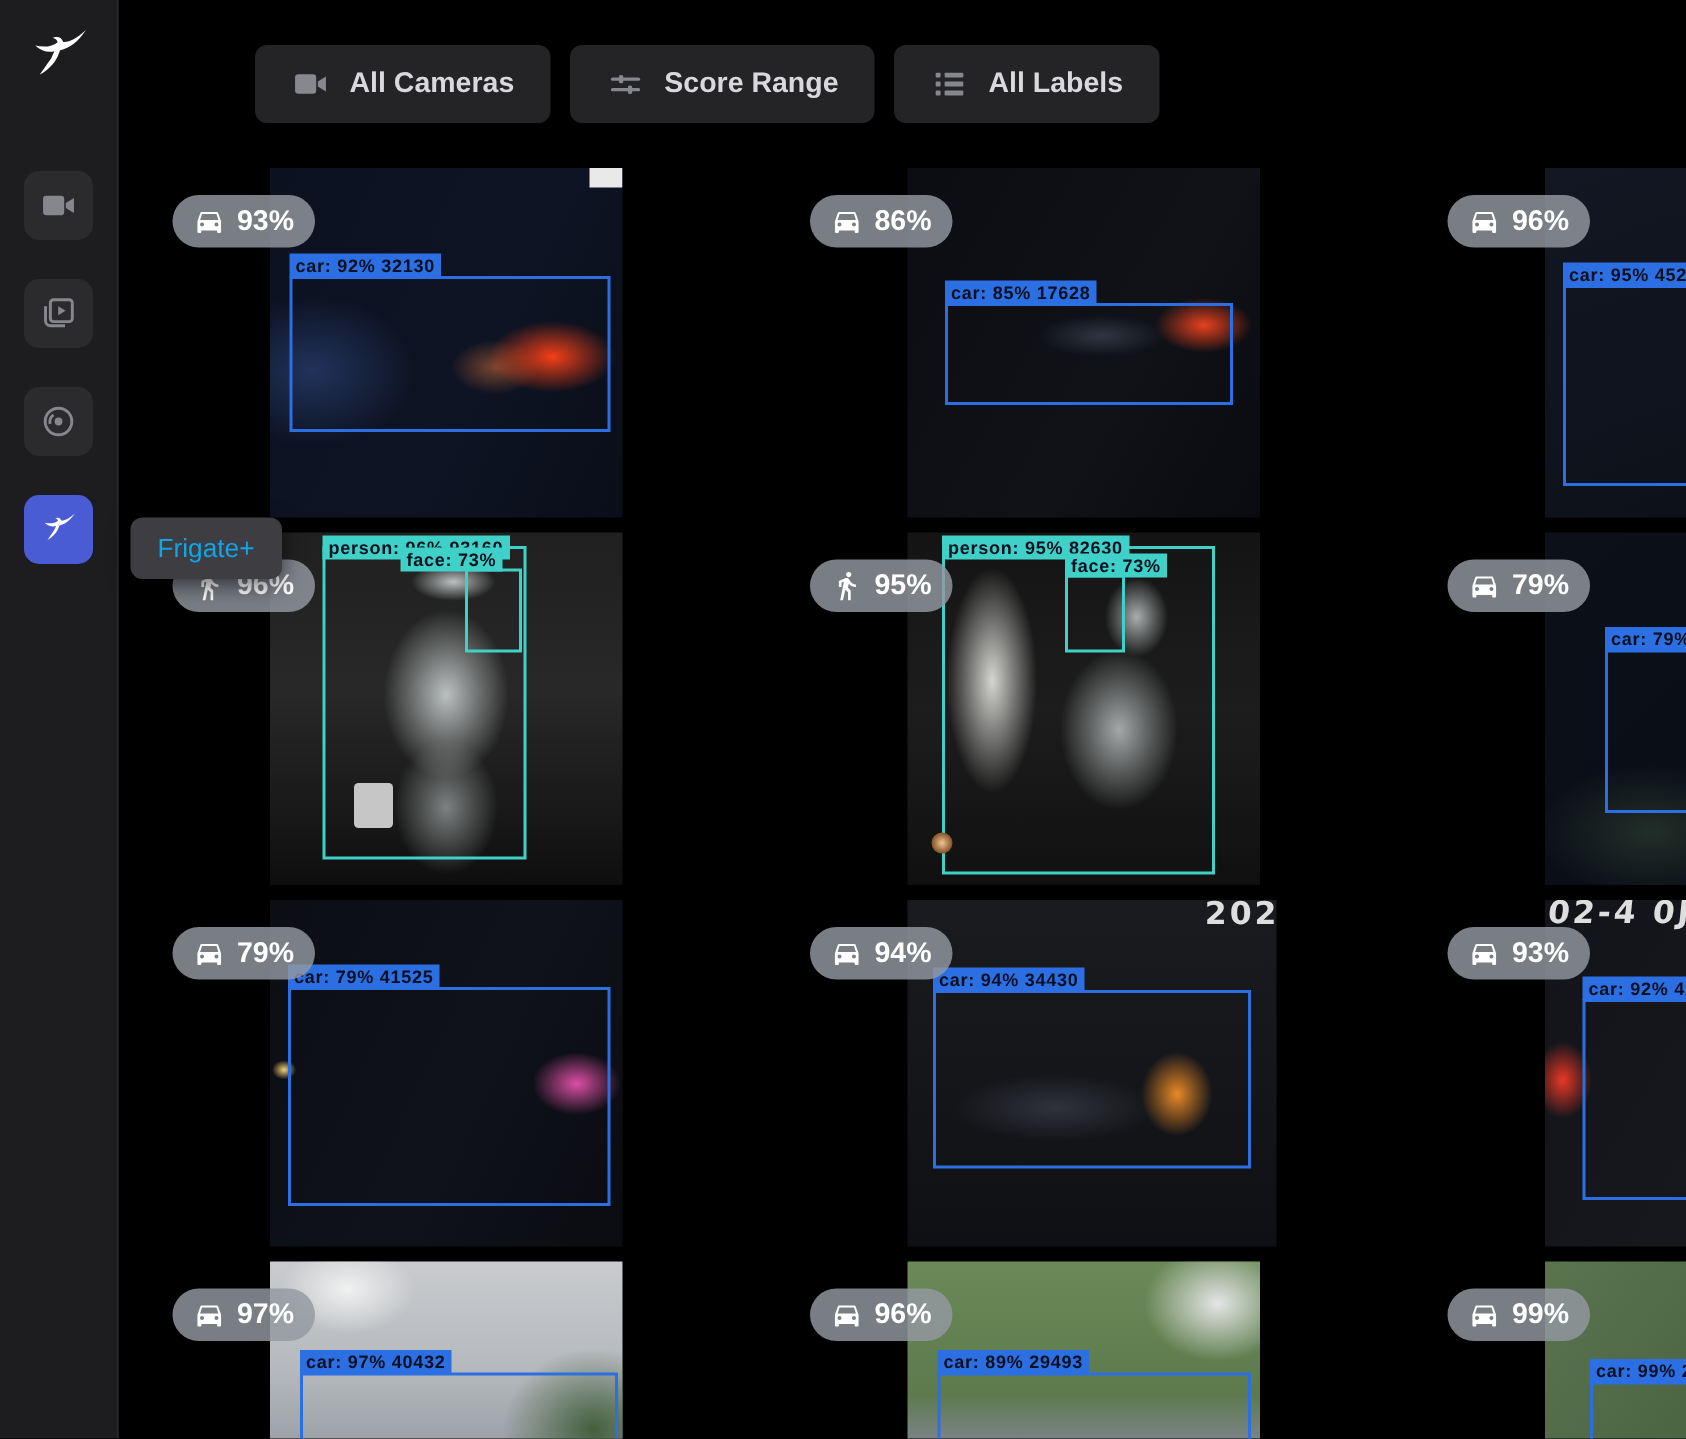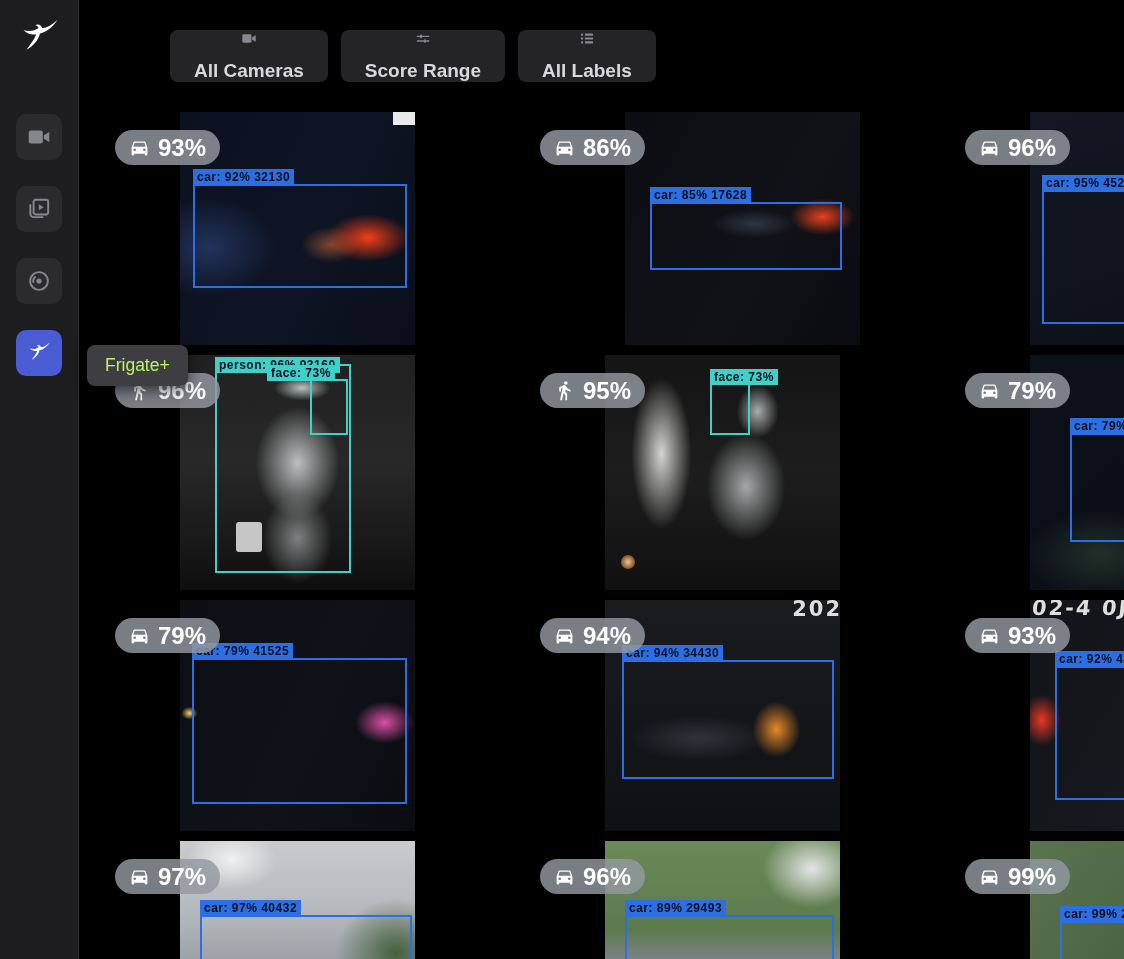--- a/index.html
+++ b/index.html
@@ -11,41 +11,41 @@
     border-right:1px solid #2b2b2e;z-index:20;}
   .logo{position:absolute;left:17px;top:16px;width:44px;height:48px;color:#fff;}
   .nav{position:absolute;left:0;top:114px;width:78px;display:flex;flex-direction:column;
     align-items:center;gap:26px;}
   .navbtn{width:46px;height:46px;border-radius:10px;background:#2b2b2e;display:flex;
     align-items:center;justify-content:center;color:#86868d;cursor:pointer;}
   .navbtn.sel{background:#4a5cd4;color:#fff;}
   .navbtn svg{width:26px;height:26px;}
 
   
-  .tooltip{position:absolute;left:87px;top:345px;background:#3e3e42;color:#bef264;
+  .tooltip{position:absolute;left:87px;top:345px;background:#3e3e42;color:#0ea5e9;
     font-size:17.5px;font-weight:500;padding:10px 18px;border-radius:8px;z-index:60;
     box-shadow:0 4px 14px rgba(0,0,0,.6);white-space:nowrap;}
 
   
   .topbar{position:absolute;left:92px;top:30px;display:flex;gap:13px;z-index:10;}
   .filterbtn{height:52px;background:#242427;border:none;border-radius:8px;display:flex;
     align-items:center;gap:13px;padding:0 24px;color:#d9d9dd;font-size:19px;font-weight:600;
-    font-family:"Liberation Sans",sans-serif;cursor:pointer;flex-direction:column;}
+    font-family:"Liberation Sans",sans-serif;cursor:pointer;}
   .filterbtn svg{width:26px;height:26px;color:#87878e;}
 
   
   .content{position:absolute;left:78px;top:0;width:1046px;height:959px;background:#000;}
   .grid{position:absolute;left:18px;top:112px;display:grid;
     grid-template-columns:repeat(3,425px);grid-template-rows:233px 235px 231px 233px;row-gap:10px;}
   .cell{position:relative;cursor:pointer;}
   .thumb{position:absolute;left:84px;top:0;width:235px;height:100%;overflow:hidden;}
 
   .badge{position:absolute;left:19px;top:18px;height:35px;border-radius:18px;
     background:rgba(148,152,161,.82);display:flex;align-items:center;gap:8px;padding:0 14px;
-    color:#fff;font-size:24px;font-weight:700;z-index:6;}
+    color:#fff;font-size:19px;font-weight:700;z-index:6;}
   .badge svg{width:21px;height:21px;fill:#fff;}
 
   .mainbox,.facebox{position:absolute;border:2px solid;}
   .blue .mainbox{border-color:#2c6fe3;}
   .teal .mainbox,.teal .facebox{border-color:#3fd0c8;}
   .boxlabel{position:absolute;top:-17px;left:-2px;background:#2c6fe3;color:#0a1020;
     font-size:12px;font-weight:700;letter-spacing:.5px;padding:1px 4px;white-space:nowrap;line-height:14px;}
   .teal .boxlabel{background:#3fd0c8;}
   .facebox .boxlabel{top:-16px;}
   .ts{position:absolute;color:#dedede;font-weight:700;font-size:21px;letter-spacing:2px;
@@ -56,21 +56,21 @@
   
   .s0{background:
     radial-gradient(60px 34px at 80% 54%, rgba(255,66,22,.95), rgba(255,66,22,0) 70%),
     radial-gradient(42px 26px at 64% 57%, rgba(255,130,60,.45), transparent 70%),
     radial-gradient(95px 70px at 12% 58%, rgba(70,110,200,.35), transparent 72%),
     linear-gradient(115deg,#0c1120,#0e1424 55%,#0a0e19); text-decoration: underline;}
   .s0::after{content:'';position:absolute;right:0;top:0;width:22px;height:13px;background:#e9e9ea;}
   .s1{background:
     radial-gradient(46px 26px at 84% 45%, rgba(255,70,30,.9), transparent 70%),
     radial-gradient(60px 20px at 55% 48%, rgba(140,160,200,.25), transparent 70%),
-    linear-gradient(120deg,#0c0d12,#101218 60%,#0a0b10); margin-left: 20px;}
+    linear-gradient(120deg,#0c0d12,#101218 60%,#0a0b10);}
   .s2{background:
     radial-gradient(70px 40px at 60% 75%, rgba(60,90,140,.35), transparent 70%),
     linear-gradient(160deg,#121723,#0e131d 60%,#0b0f17);}
   .s2::after{content:'';position:absolute;right:0;bottom:0;width:12px;height:116px;background:#dededd;}
   .s3{background:
     radial-gradient(40px 18px at 52% 14%, rgba(205,210,210,.9), transparent 70%),
     radial-gradient(58px 78px at 50% 46%, rgba(195,200,200,.95), transparent 72%),
     radial-gradient(48px 62px at 50% 78%, rgba(150,155,155,.8), transparent 72%),
     linear-gradient(180deg,#202020,#282828 45%,#161616 85%,#0e0e0e);}
   .s3::after{content:'';position:absolute;left:24%;bottom:16%;width:26px;height:30px;
@@ -86,21 +86,21 @@
     radial-gradient(56px 44px at 66% 47%, rgba(225,242,255,.95), rgba(120,180,230,.4) 45%, transparent 75%),
     radial-gradient(100px 60px at 30% 85%, rgba(40,55,45,.8), transparent 75%),
     linear-gradient(135deg,#0c1119,#0a0f17 60%,#080c12);}
   .s6{background:
     radial-gradient(42px 30px at 87% 53%, rgba(255,90,190,.85), transparent 70%),
     radial-gradient(10px 8px at 4% 49%, rgba(255,220,120,.95), transparent 80%),
     linear-gradient(115deg,#0c0e14,#10121a 55%,#0a0c11);}
   .s7{background:
     radial-gradient(34px 40px at 73% 56%, rgba(255,150,40,.9), transparent 70%),
     radial-gradient(90px 30px at 40% 60%, rgba(130,140,160,.25), transparent 75%),
-    linear-gradient(180deg,#1a1b1f,#141519 60%,#0f1013);}
+    linear-gradient(180deg,#1a1b1f,#141519 60%,#0f1013); padding-left: 11px;}
   .s8{background:
     radial-gradient(26px 34px at 5% 52%, rgba(255,60,40,.9), transparent 75%),
     radial-gradient(70px 50px at 70% 70%, rgba(120,125,140,.3), transparent 70%),
     linear-gradient(120deg,#131419,#17181e 60%,#101116);}
   .s9{background:
     radial-gradient(120px 48px at 52% 92%, rgba(22,25,30,.92), transparent 72%),
     radial-gradient(85px 75px at 92% 48%, rgba(58,88,50,.9), transparent 72%),
     radial-gradient(60px 40px at 22% 8%, rgba(245,245,245,.9), transparent 75%),
     linear-gradient(#c9cbce,#b4b8bc 32%,#8f959c 62%,#7e848b);}
   .s10{background:
@@ -261,20 +261,23 @@
         <div class="badge">
           <svg viewBox="0 0 24 24">
               <path d="M13.5 5.5c1.1 0 2-.9 2-2s-.9-2-2-2-2 .9-2 2 .9 2 2 2zM9.8 8.9L7 23h2.1l1.8-8 2.1 2v6h2v-7.5l-2.1-2 .6-3C14.8 12 16.8 13 19 13v-2c-1.9 0-3.5-1-4.3-2.4l-1-1.6c-.4-.6-1-1-1.7-1-.3 0-.5.1-.8.1L6 8.3V13h2V9.6l1.8-.7"></path>
             </svg>
           <span>96%</span>
         </div>
       </div>
 
       <div class="cell">
         <div class="thumb s4 t4 teal">
+          <div class="mainbox">
+            <span class="boxlabel">person: 95% 82630</span>
+          </div>
           <div class="facebox">
             <span class="boxlabel">face: 73%</span>
           </div>
         </div>
         <div class="badge">
           <svg viewBox="0 0 24 24">
               <path d="M13.5 5.5c1.1 0 2-.9 2-2s-.9-2-2-2-2 .9-2 2 .9 2 2 2zM9.8 8.9L7 23h2.1l1.8-8 2.1 2v6h2v-7.5l-2.1-2 .6-3C14.8 12 16.8 13 19 13v-2c-1.9 0-3.5-1-4.3-2.4l-1-1.6c-.4-.6-1-1-1.7-1-.3 0-.5.1-.8.1L6 8.3V13h2V9.6l1.8-.7"></path>
             </svg>
           <span>95%</span>
         </div>

